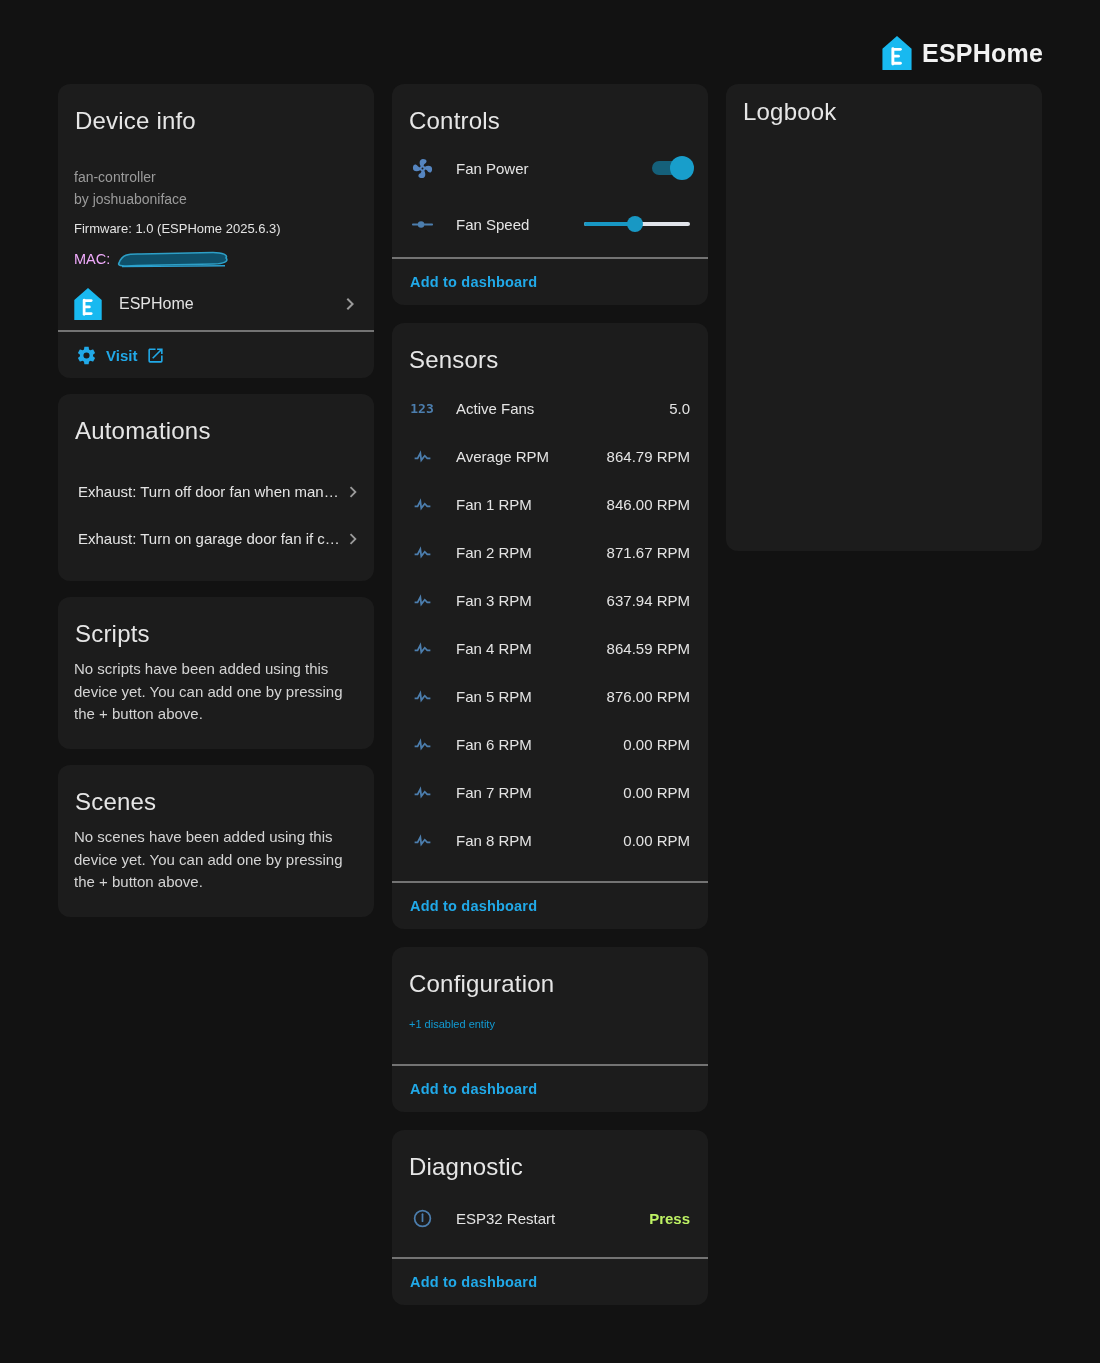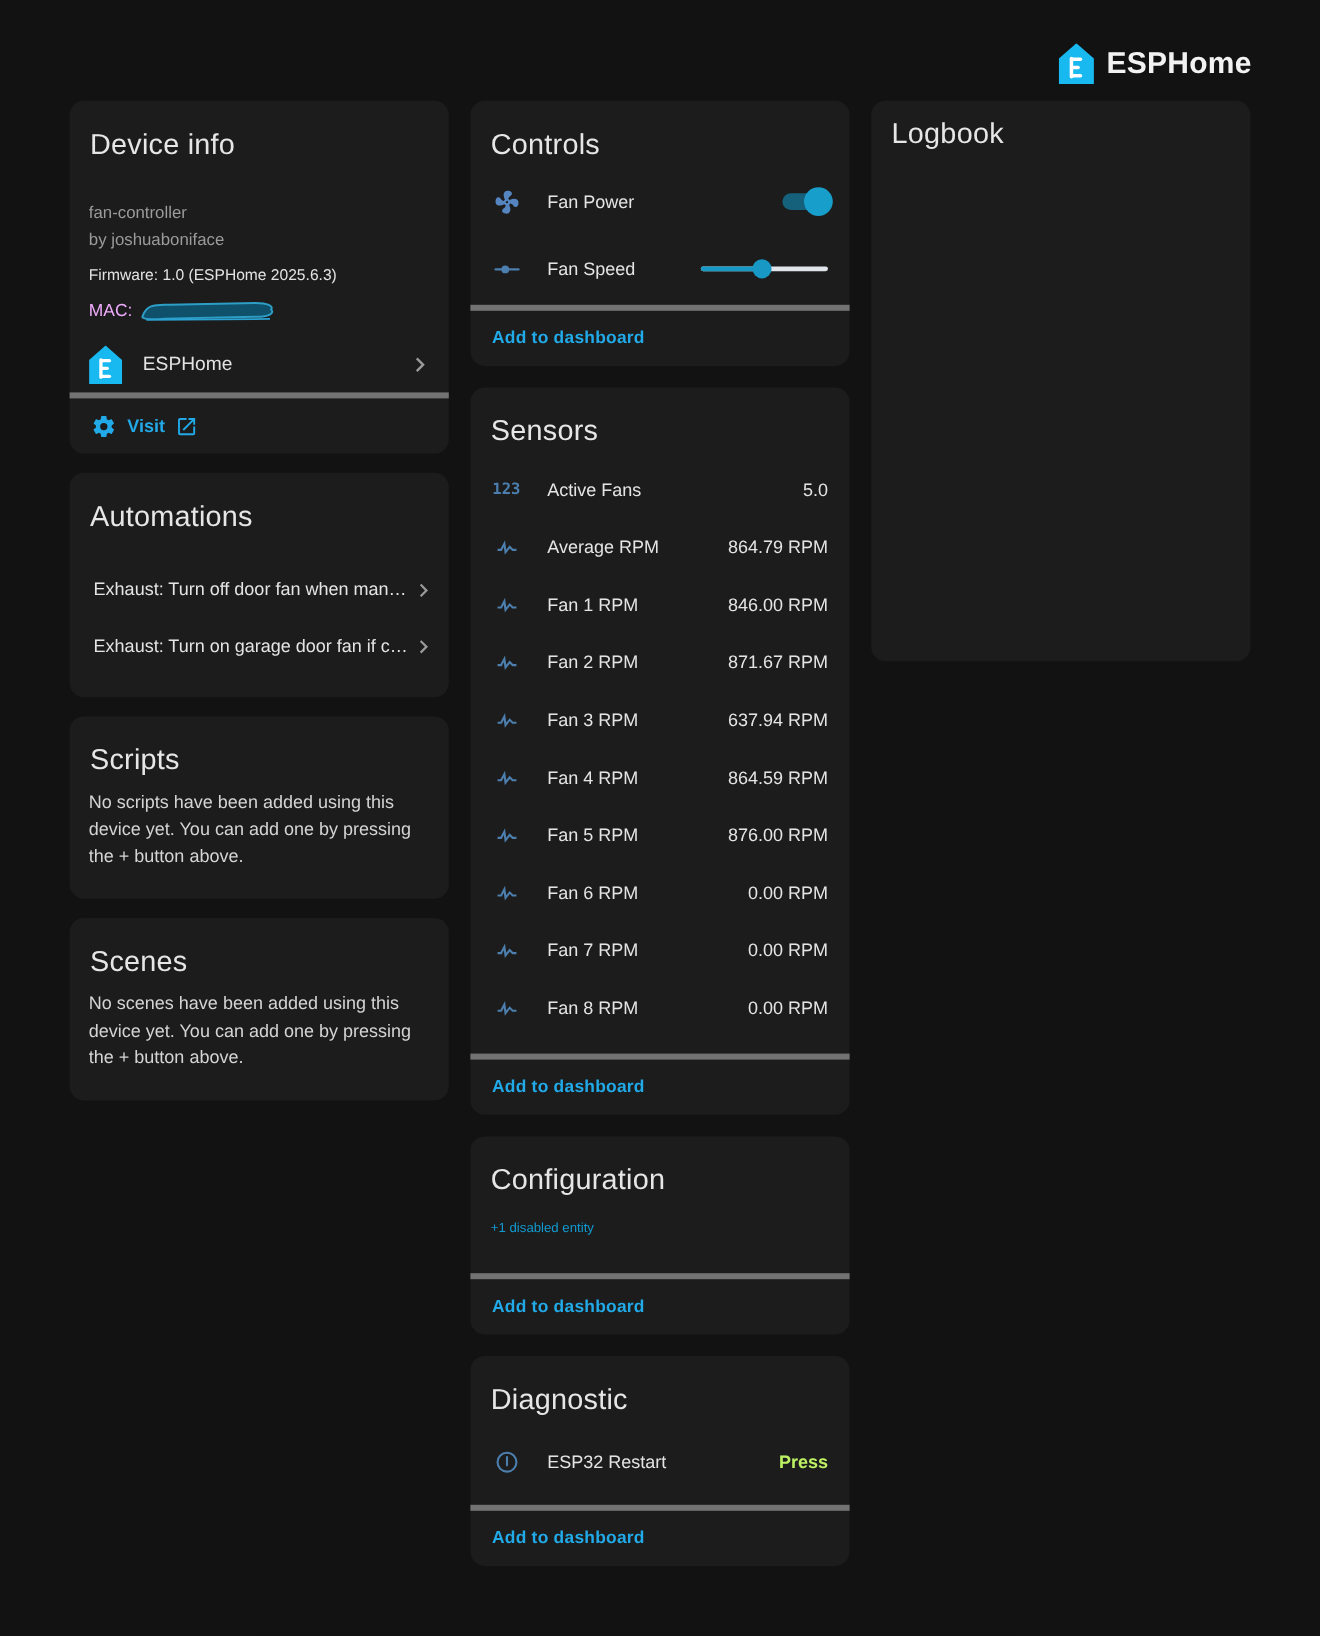--- a/index.html
+++ b/index.html
@@ -41,21 +41,21 @@
   .dev-by{color:#9b9b9b;font-size:14px;line-height:22px;margin:0 16px;}
   .dev-firmware{color:#e3e3e3;font-size:13px;margin:9px 16px 0;line-height:20px;}
   .dev-mac{color:#f0abfc;font-size:14.5px;margin:10px 16px 0;display:flex;align-items:center;gap:5px;height:20px;}
   .integration-row{
     display:flex;align-items:center;margin:17px 12px 0 16px;padding:2px 0;
     cursor:pointer;
   }
   .integration-label{font-size:16px;color:#e3e3e3;margin-left:17px;}
   .spacer{flex:1}
   .card-footer{
-    margin-top:auto;border-top:5px solid #737373;
+    margin-top:auto;border-top:2px solid #737373;
     height:46px;display:flex;align-items:center;padding:0 18px;
   }
   .link{
     color:#21a9e8;font-size:14.5px;font-weight:700;letter-spacing:.2px;cursor:pointer;
   }
   .visit-row{display:flex;align-items:center;gap:9px;cursor:pointer;}
   .visit-label{color:#21a9e8;font-size:15px;font-weight:700;}
   .autom-rows{margin-top:29px;display:flex;flex-direction:column;row-gap:14px;}
   .autom-row{
     display:flex;align-items:center;height:33px;

